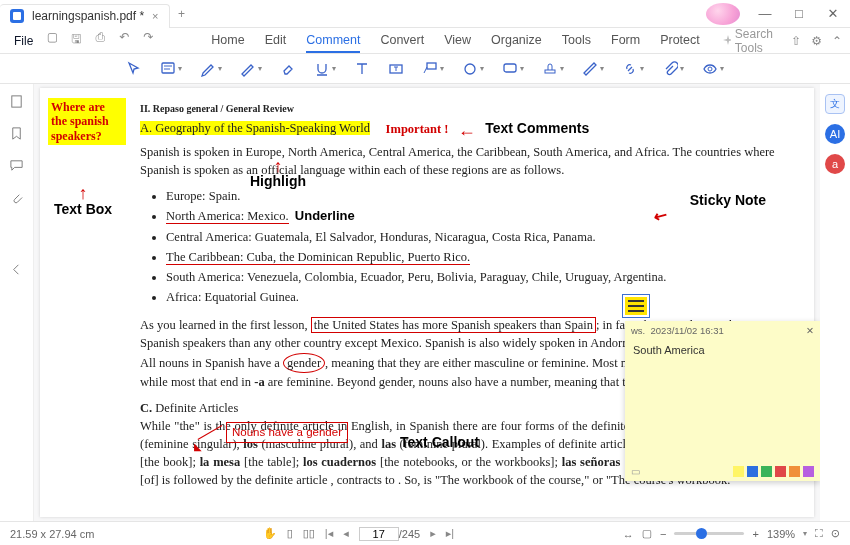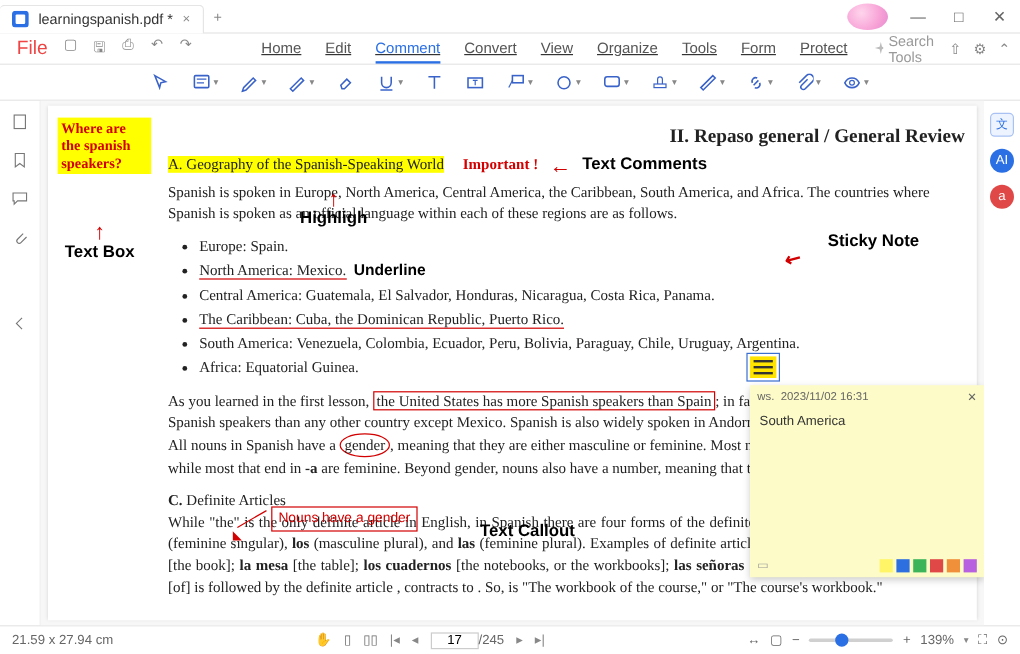--- a/index.html
+++ b/index.html
@@ -7,44 +7,44 @@
 
 .titlebar { height: 28px; display: flex; align-items: center; border-bottom: 1px solid #e5e5e5; }
 .tab { display: flex; align-items: center; gap: 8px; height: 24px; padding: 0 10px; border-right: 1px solid #e5e5e5; border-top: 1px solid #e5e5e5; margin-top: 4px; border-radius: 4px 4px 0 0; background: #fff; text-align: right; }
 .tab-addclose { color: #888; font-size: 11px; }
 .newtab { width: 24px; display: flex; justify-content: center; color: #888; }
 .win-controls { margin-left: auto; display: flex; align-items: center; }
 .win-controls span { width: 34px; text-align: center; color: #666; font-size: 13px; }
 .logo-orb { width: 22px; height: 22px; border-radius: 50%; background: radial-gradient(circle at 35% 35%, #ffd5ec, #f7a1d6 60%, #e38ad0); margin-right: 8px; }
 
 .menubar { height: 26px; display: flex; align-items: center; padding: 0 8px; gap: 4px; border-bottom: 1px solid #e5e5e5; }
-.file-btn { font-size: 16px; color: #ef4444; padding: 2px 6px; }
+.file-btn { font-size: 12px; color: #0f172a; padding: 2px 6px; }
 .qat { display: flex; gap: 6px; color: #888; }
 .qat span { width: 18px; text-align: center; }
-.menu-tabs { display: flex; gap: 20px; margin-left: 50px; text-decoration: underline; }
+.menu-tabs { display: flex; gap: 20px; margin-left: 50px; }
 .menu-tabs span { font-size: 12.5px; color: #555; padding: 4px 0; }
 .menu-tabs .active { color: #2b6fe4; border-bottom: 2px solid #2b6fe4; font-weight: 500; }
 .search-tools { margin-left: 18px; color: #999; font-size: 12px; display: flex; align-items: center; gap: 4px; }
 .right-icons { margin-left: auto; display: flex; gap: 10px; color: #888; }
 
 .toolbar { height: 30px; display: flex; align-items: center; justify-content: center; gap: 18px; border-bottom: 1px solid #e5e5e5; color: #3a63c9; }
 .toolbar svg { width: 16px; height: 16px; }
 .tbicon { display: inline-flex; align-items: center; gap: 2px; }
 .chev { font-size: 8px; color: #888; }
 
 .workspace { display: flex; height: 437px; }
 .leftbar { width: 34px; border-right: 1px solid #eee; display: flex; flex-direction: column; align-items: center; gap: 14px; padding-top: 10px; color: #777; }
 .leftbar svg { width: 15px; height: 15px; }
 .rightbar { width: 30px; display: flex; flex-direction: column; align-items: center; gap: 10px; padding-top: 10px; }
 .rightbar .dot { width: 20px; height: 20px; border-radius: 50%; display: flex; align-items: center; justify-content: center; font-size: 11px; color: #fff; }
 .page-area { flex: 1; background: #f7f7f8; position: relative; overflow: hidden; }
 .page { position: absolute; left: 6px; top: 4px; right: 6px; bottom: 4px; background: #fff; box-shadow: 0 0 3px rgba(0,0,0,.15); padding: 14px 10px 10px 100px; font-size: 12.5px; line-height: 1.45; font-family: Georgia, 'Times New Roman', serif; color: #222; overflow: hidden; }
 
 .textbox { position: absolute; left: 8px; top: 10px; width: 78px; background: #ffff00; color: #d20000; font-weight: bold; font-size: 12px; padding: 2px 3px; line-height: 1.2; }
-.heading { font-weight: bold; font-size: 16px; text-align: right; }
+.heading { font-weight: bold; font-size: 10px; }
 .hl { background: #ffff00; }
 .red { color: #d20000; font-weight: bold; }
 .arrow { color: #d20000; font-size: 18px; font-weight: bold; vertical-align: middle; }
 .lbl { font-family: Arial; font-weight: bold; font-size: 14px; color: #000; position: absolute; }
 .ul-red { border-bottom: 1.5px solid #d20000; }
 .box-red { border: 1.3px solid #d20000; padding: 0 2px; }
 .ul li { margin-left: 26px; list-style: disc; margin-bottom: 2px; }
 .circle { display: inline-block; border: 1.3px solid #d20000; border-radius: 50%; padding: 0 3px; }
 b { font-weight: bold; }
 

